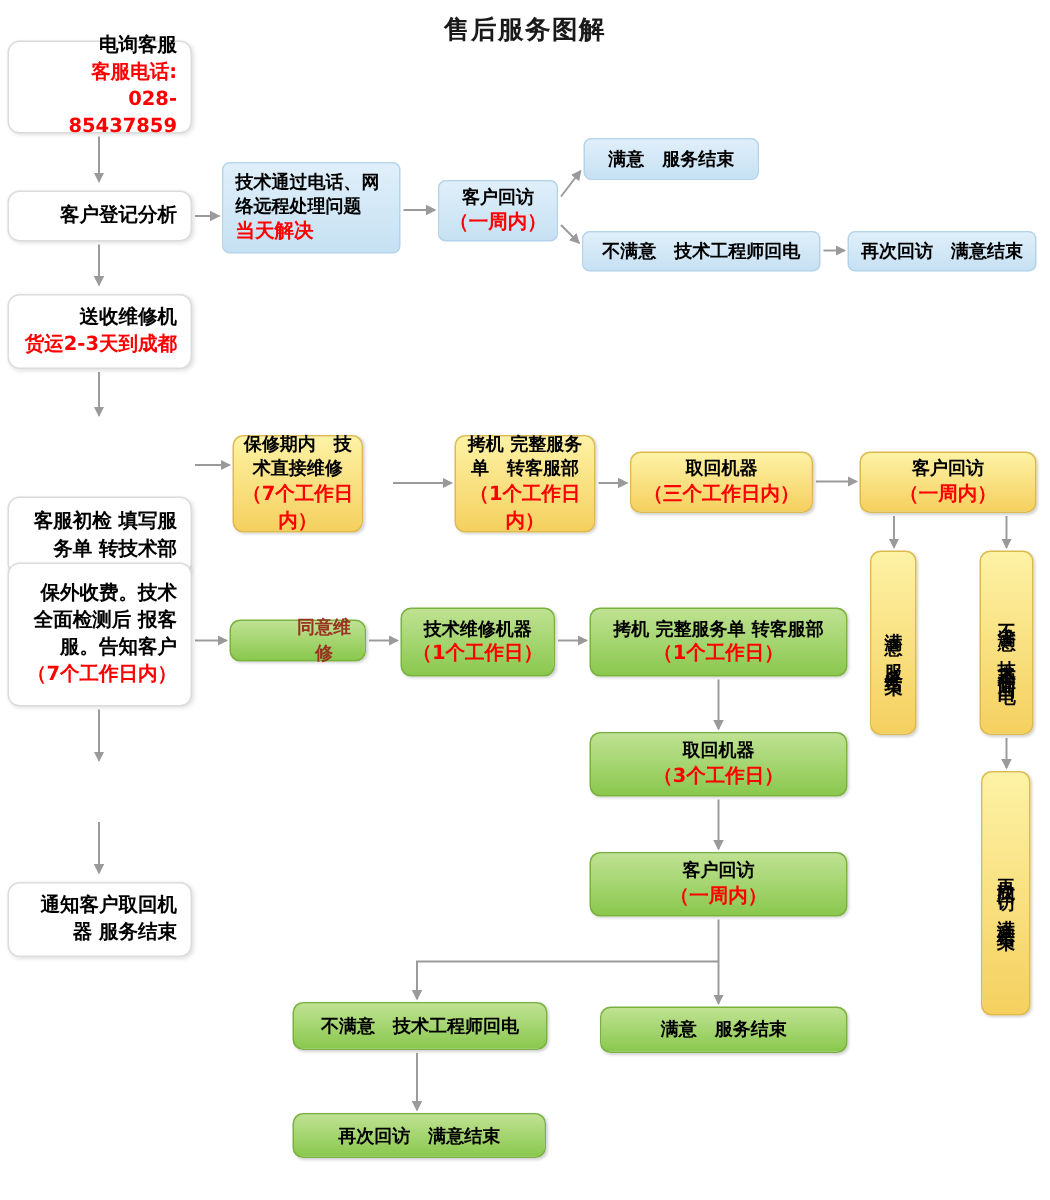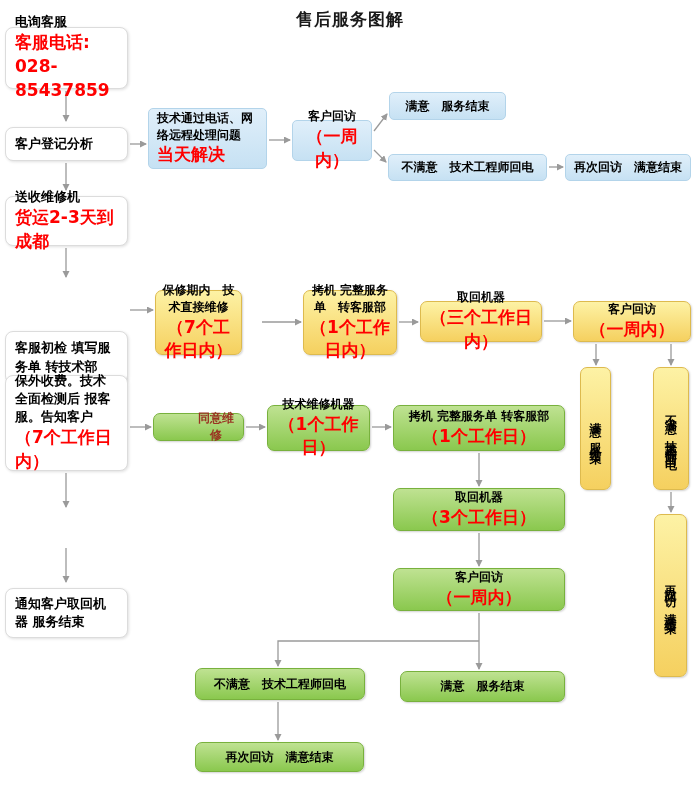--- a/index.html
+++ b/index.html
@@ -2,29 +2,29 @@
 <html><head>
 <meta charset="utf-8">
 <style>
   * { margin:0; padding:0; box-sizing:border-box; }
   html, body { background:#ffffff; }
   body { font-family:"DejaVu Sans","Liberation Sans",sans-serif; }
   #canvas { position:relative; width:700px; height:800px; background:#ffffff; overflow:hidden; }
   #connectors { position:absolute; left:0; top:0; width:700px; height:800px; pointer-events:none; }
   .title { position:absolute; left:0; top:8px; width:100%; text-align:center; font-size:17px; font-weight:bold; color:#1a1a1a; letter-spacing:1px; }
   .node { position:absolute; font-size:12px; font-weight:bold; color:#000; line-height:1.4; }
-  .white { background:#ffffff; border:1px solid #dcdcdc; border-radius:8px; box-shadow:1px 1px 3px rgba(0,0,0,.12); padding:4px 9px; font-size:13px; display:flex; flex-direction:column; justify-content:center; }
+  .white { background:#ffffff; border:1px solid #dcdcdc; border-radius:8px; box-shadow:1px 1px 3px rgba(0,0,0,.12); padding:4px 9px; font-size:13px; display:flex; flex-direction:column; justify-content:center;text-align:right; }
   .blue { background:linear-gradient(180deg,#e0effa 0%,#c6e1f3 100%); border:1px solid #b3d4ea; border-radius:5px; }
   .yellow { background:linear-gradient(180deg,#fdf2a5 0%,#f5d05f 100%); border:1px solid #ddba4e; border-radius:7px; box-shadow:1px 1px 2px rgba(0,0,0,.18); }
   .green { background:linear-gradient(180deg,#bfe292 0%,#8ac84e 100%); border:1px solid #78b13d; border-radius:7px; box-shadow:1px 1px 2px rgba(0,0,0,.18); }
   .cbox { display:flex; flex-direction:column; align-items:center; justify-content:center; text-align:center; padding:2px 4px; }
   .lbox { display:flex; flex-direction:column; justify-content:center; padding:4px 8px; }
   .vbox { display:flex; align-items:center; justify-content:center; }
   .vtext { writing-mode:vertical-rl; letter-spacing:3px; line-height:1.35; }
-  .note { color:#ff0000; font-size:17px; }
+  .note { color:#ff0000; font-size:13px; }
   .maroon { color:#993322; }
 </style>
 </head>
 <body>
 
 <div id="canvas">
 
   <div class="title">售后服务图解</div>
 
   <svg id="connectors" viewBox="0 0 700 800" xmlns="http://www.w3.org/2000/svg">

